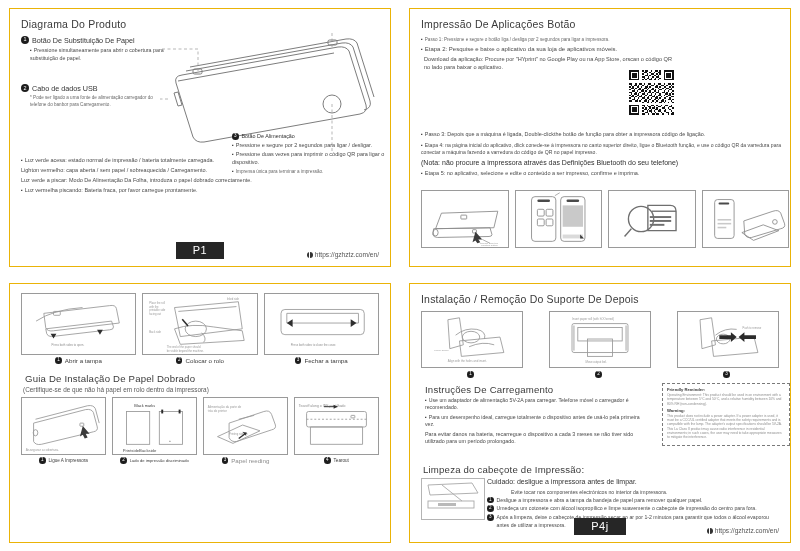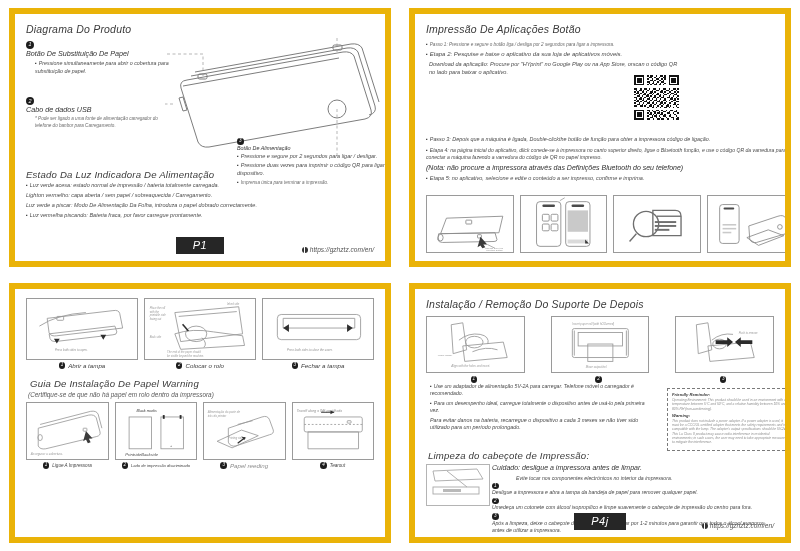--- a/index.html
+++ b/index.html
@@ -18,25 +18,24 @@
   }
   .page{
     position:relative;
     box-sizing:border-box;
     padding:8px 9px;
   }
   .page-inner{
     position:relative;
     box-sizing:border-box;
     width:100%;height:100%;
-    border:6px solid #eab308;
+    border:1px solid #eab308;
     background:#fff;
     padding:9px 11px 16px 11px;
     overflow:hidden;
-    font-style:italic;
   }
   
   .h1{
     font-size:10.5px;
     letter-spacing:.2px;
     color:#3a3a3a;
     margin:0 0 6px 0;
     font-weight:400;
   }
   .h2{
@@ -64,21 +63,21 @@
   }
   .num{
     display:inline-flex;align-items:center;justify-content:center;
     width:8px;height:8px;border-radius:50%;
     background:#1d1d1d;color:#fff;
     font-size:5.4px;line-height:1;
     margin-right:3px;vertical-align:-1px;
     flex:0 0 auto;
   }
   .num.sm{width:6.5px;height:6.5px;font-size:4.6px;}
-  .hdrow{display:flex;align-items:flex-start;margin:0 0 2px 0;flex-direction:column;}
+  .hdrow{display:flex;align-items:flex-start;margin:0 0 2px 0;}
   .hdrow .t{font-size:7.2px;color:#333;line-height:1.25;}
   .indent{padding-left:9px;}
   
   .footer{
     position:absolute;
     left:11px;right:11px;bottom:7px;
     display:flex;align-items:center;
   }
   .pbadge{
     background:#262626;color:#fff;
@@ -189,21 +188,20 @@
         <div class="hdrow">
           <span class="num sm">3</span>
           <span class="t" style="font-size:5.4px;">Botão De Alimentação</span>
         </div>
         <div class="line bul">Pressione e segure por 2 segundos para ligar / desligar.</div>
         <div class="line bul">Pressione duas vezes para imprimir o código QR para ligar o dispositivo.</div>
         <div class="line bul sm">Imprensa única para terminar a impressão.</div>
       </div>
 
       <div style="position:absolute;left:11px;top:148px;width:358px;">
-        <div class="h2">Estado Da Luz Indicadora De Alimentação</div>
         <div class="line bul" style="width:215px;">Luz verde acesa: estado normal de impressão / bateria totalmente carregada.</div>
         <div class="line" style="width:235px;margin-top:2px;">Lighton vermelho: capa aberta / sem papel / sobreaquecida / Carregamento.</div>
         <div class="line" style="margin-top:2px;">Luz verde a piscar: Modo De Alimentação Da Folha, introduza o papel dobrado correctamente.</div>
         <div class="line bul" style="margin-top:2px;">Luz vermelha piscando: Bateria fraca, por favor carregue prontamente.</div>
       </div>
 
       <div class="footer">
         <div class="pbadge">P1</div>
         <div class="url">
           <span class="globe"></span>
@@ -596,21 +594,21 @@
         <div class="figcap">
           <span class="num sm">2</span>
           <span>Colocar o rolo</span>
         </div>
         <div class="figcap">
           <span class="num sm">3</span>
           <span>Fechar a tampa</span>
         </div>
       </div>
 
-      <div class="h2" style="margin-top:9px;padding-left:4px;">Guia De Instalação De Papel Warning</div>
+      <div class="h2" style="margin-top:9px;padding-left:4px;">Guia De Instalação De Papel Dobrado</div>
       <div class="sub" style="padding-left:2px;">(Certifique-se de que não há papel em rolo dentro da impressora)</div>
 
       <div class="figrow" style="height:58px;">
         <div class="fig">
           <svg width="100%" height="100%" viewBox="0 0 86 58" preserveAspectRatio="xMidYMid meet">
             <g fill="none" stroke="#9a9a9a" stroke-width=".9">
               <path d="M12 26 L66 12 Q72 11 74 15 L78 30 Q79 34 74 35 L20 48 Q14 49 12 45 Z"></path>
               <path d="M14 22 L68 8 Q74 7 76 11 L80 26"></path>
               <ellipse cx="14" cy="36" rx="2.4" ry="3.2"></ellipse>
               <rect x="60" y="26" width="4" height="3.2" rx=".6"></rect>
@@ -736,20 +734,21 @@
           </div>
         <div class="figcap">
             <span class="num sm">2</span>
           </div>
         <div class="figcap">
             <span class="num sm">3</span>
           </div>
       </div>
 
       <div style="width:222px;">
+        <div class="h2" style="padding-left:4px;margin-top:6px;">Instruções De Carregamento</div>
         <div class="line bul" style="font-size:5.2px;padding-left:4px;">Use um adaptador de alimentação 5V-2A para carregar. Telefone móvel o carregador é recomendado.</div>
         <div class="line bul" style="font-size:5.2px;padding-left:4px;margin-top:2px;">Para um desempenho ideal, carregue totalmente o dispositivo antes de usá-lo pela primeira vez.</div>
         <div class="line" style="font-size:5.4px;padding-left:4px;margin-top:2px;">Para evitar danos na bateria, recarregue o dispositivo a cada 3 meses se não tiver sido utilizado para um período prolongado.</div>
       </div>
 
       <div class="reminder" style="left:252px;top:99px;width:118px;">
         <div class="rem-h">Friendly Reminder:</div>
         <div class="rem-p">Operating Environment: This product should be used in an environment with a temperature between 5°C and 50°C, and a relative humidity between 10% and 80% RH (non-condensing).</div>
         <div class="rem-h">Warning:</div>
         <div class="rem-p">This product does not include a power adapter. If a power adapter is used, it must be a CCC/UL certified adapter that meets the safety requirements and is compatible with the lamp. The adapter's output specifications should be 5V-2A. This La Class II product may cause radio interference in residential environments; in such cases, the user may need to take appropriate measures to mitigate the interference.</div>

